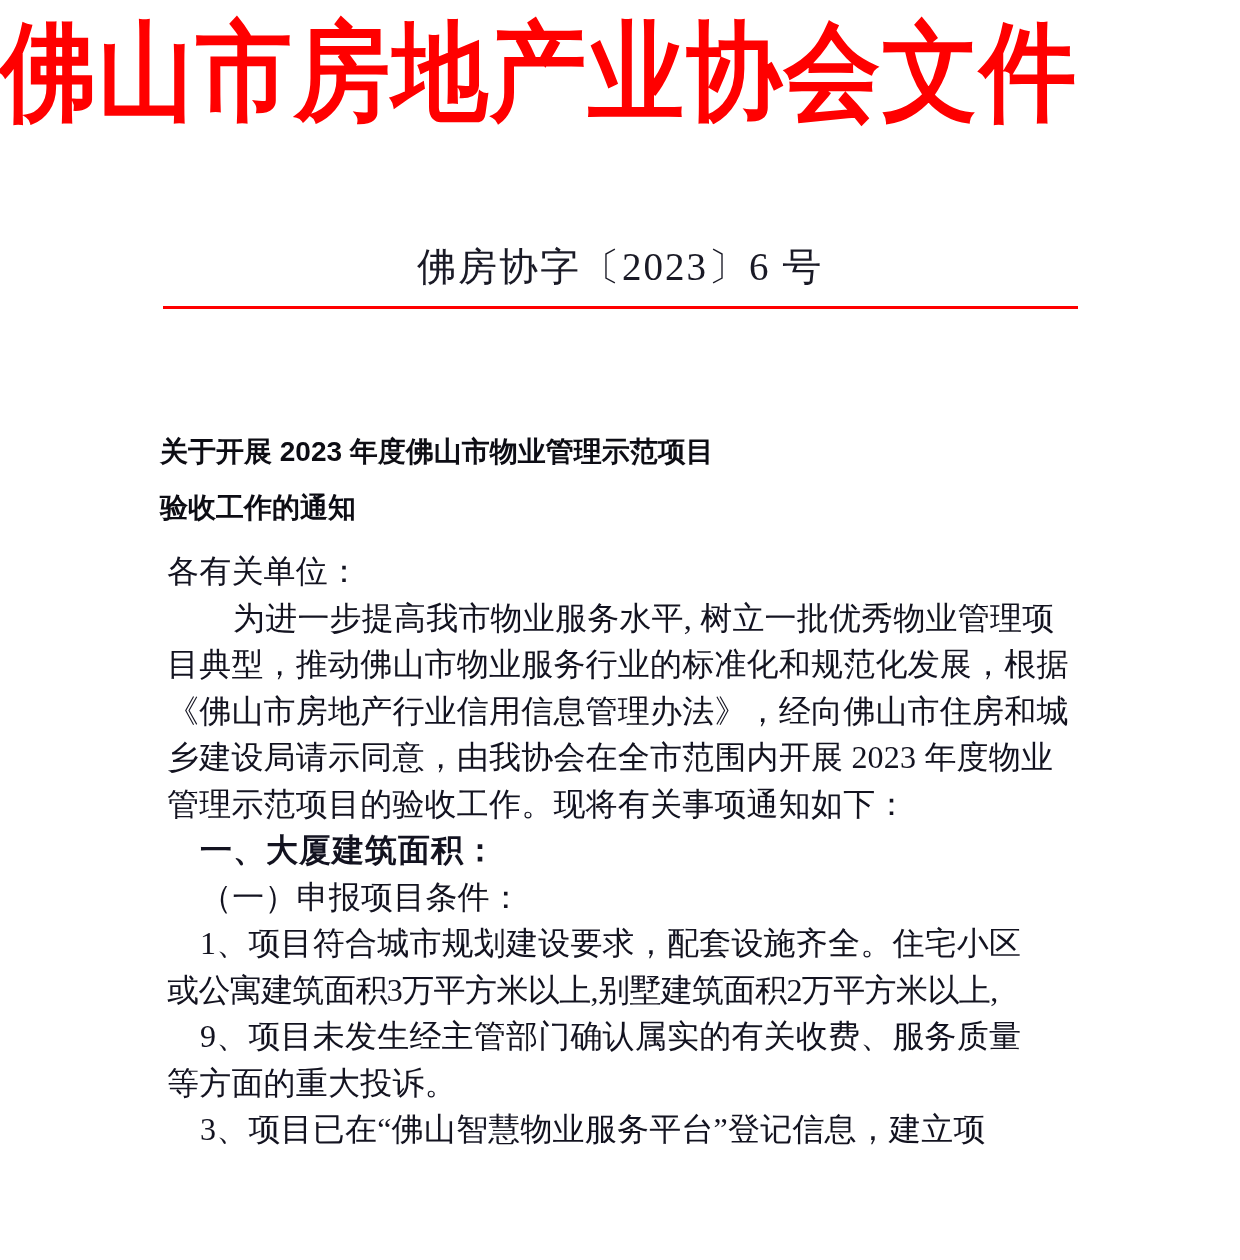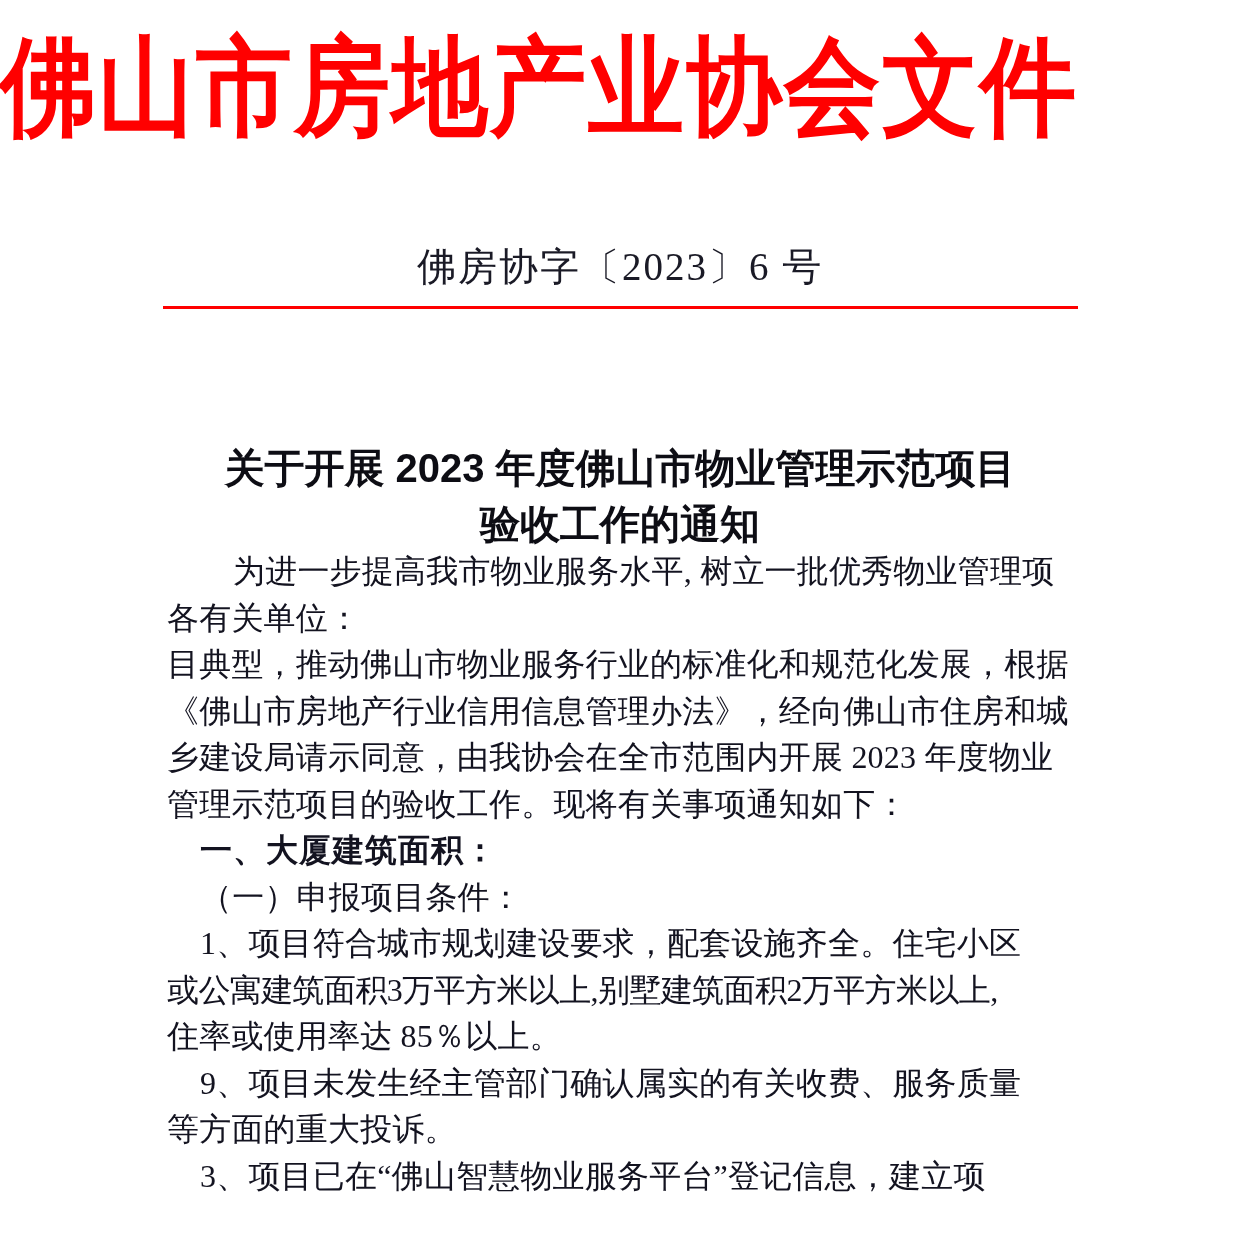--- a/index.html
+++ b/index.html
@@ -23,21 +23,20 @@
   }
 
   
   .masthead {
     position: absolute;
     top: 18px;
     left: 0;
     width: 1004px;
     text-align: center;
     line-height: 1;
-    margin-top: 15px;
   }
   .masthead-title {
     display: inline-block;
     font-family: "Liberation Sans", "DejaVu Sans", sans-serif;
     font-weight: bold;
     font-size: 96px;
     letter-spacing: 2px;
     color: #ff0000;
     white-space: nowrap;
     transform: scaleY(1.12);
@@ -64,27 +63,27 @@
     top: 306px;
     left: 163px;
     width: 915px;
     height: 3px;
     background: #ff0000;
   }
 
   
   .doc-title {
     position: absolute;
-    top: 440px;
+    top: 424px;
     left: 160px;
     width: 920px;
-    text-align: center;
+    text-align: left;
     font-family: "Liberation Sans", "DejaVu Sans", sans-serif;
     font-weight: bold;
-    font-size: 40px;
+    font-size: 28px;
     line-height: 56px;
     letter-spacing: 0px;
     color: #0d0d14;
   }
   .doc-title .tline { display: block; white-space: nowrap; }
 
   
   .body-block {
     position: absolute;
     top: 548px;
@@ -121,34 +120,33 @@
 
   <div class="red-rule"></div>
 
   <div class="doc-title">
     <span class="tline">关于开展 2023 年度佛山市物业管理示范项目</span>
     <span class="tline">验收工作的通知</span>
   </div>
 
   <div class="body-block">
 
+    <div class="bline">各有关单位：</div>
+
     <div class="bline indent">为进一步提高我市物业服务水平, 树立一批优秀物业管理项</div>
-
-    <div class="bline">各有关单位：</div>
     <div class="bline">目典型，推动佛山市物业服务行业的标准化和规范化发展，根据</div>
     <div class="bline">《佛山市房地产行业信用信息管理办法》，经向佛山市住房和城</div>
     <div class="bline">乡建设局请示同意，由我协会在全市范围内开展 2023 年度物业</div>
     <div class="bline">管理示范项目的验收工作。现将有关事项通知如下：</div>
 
     <div class="bline indent-sm bold">一、大厦建筑面积：</div>
     <div class="bline indent-sm">（一）申报项目条件：</div>
 
     <div class="bline indent-sm">1、项目符合城市规划建设要求，配套设施齐全。住宅小区</div>
     <div class="bline tight">或公寓建筑面积3万平方米以上,别墅建筑面积2万平方米以上,</div>
-    <div class="bline">住率或使用率达 85％以上。</div>
 
     <div class="bline indent-sm">9、项目未发生经主管部门确认属实的有关收费、服务质量</div>
     <div class="bline">等方面的重大投诉。</div>
 
     <div class="bline indent-sm">3、项目已在“佛山智慧物业服务平台”登记信息，建立项</div>
 
   </div>
 
 </div>
 

